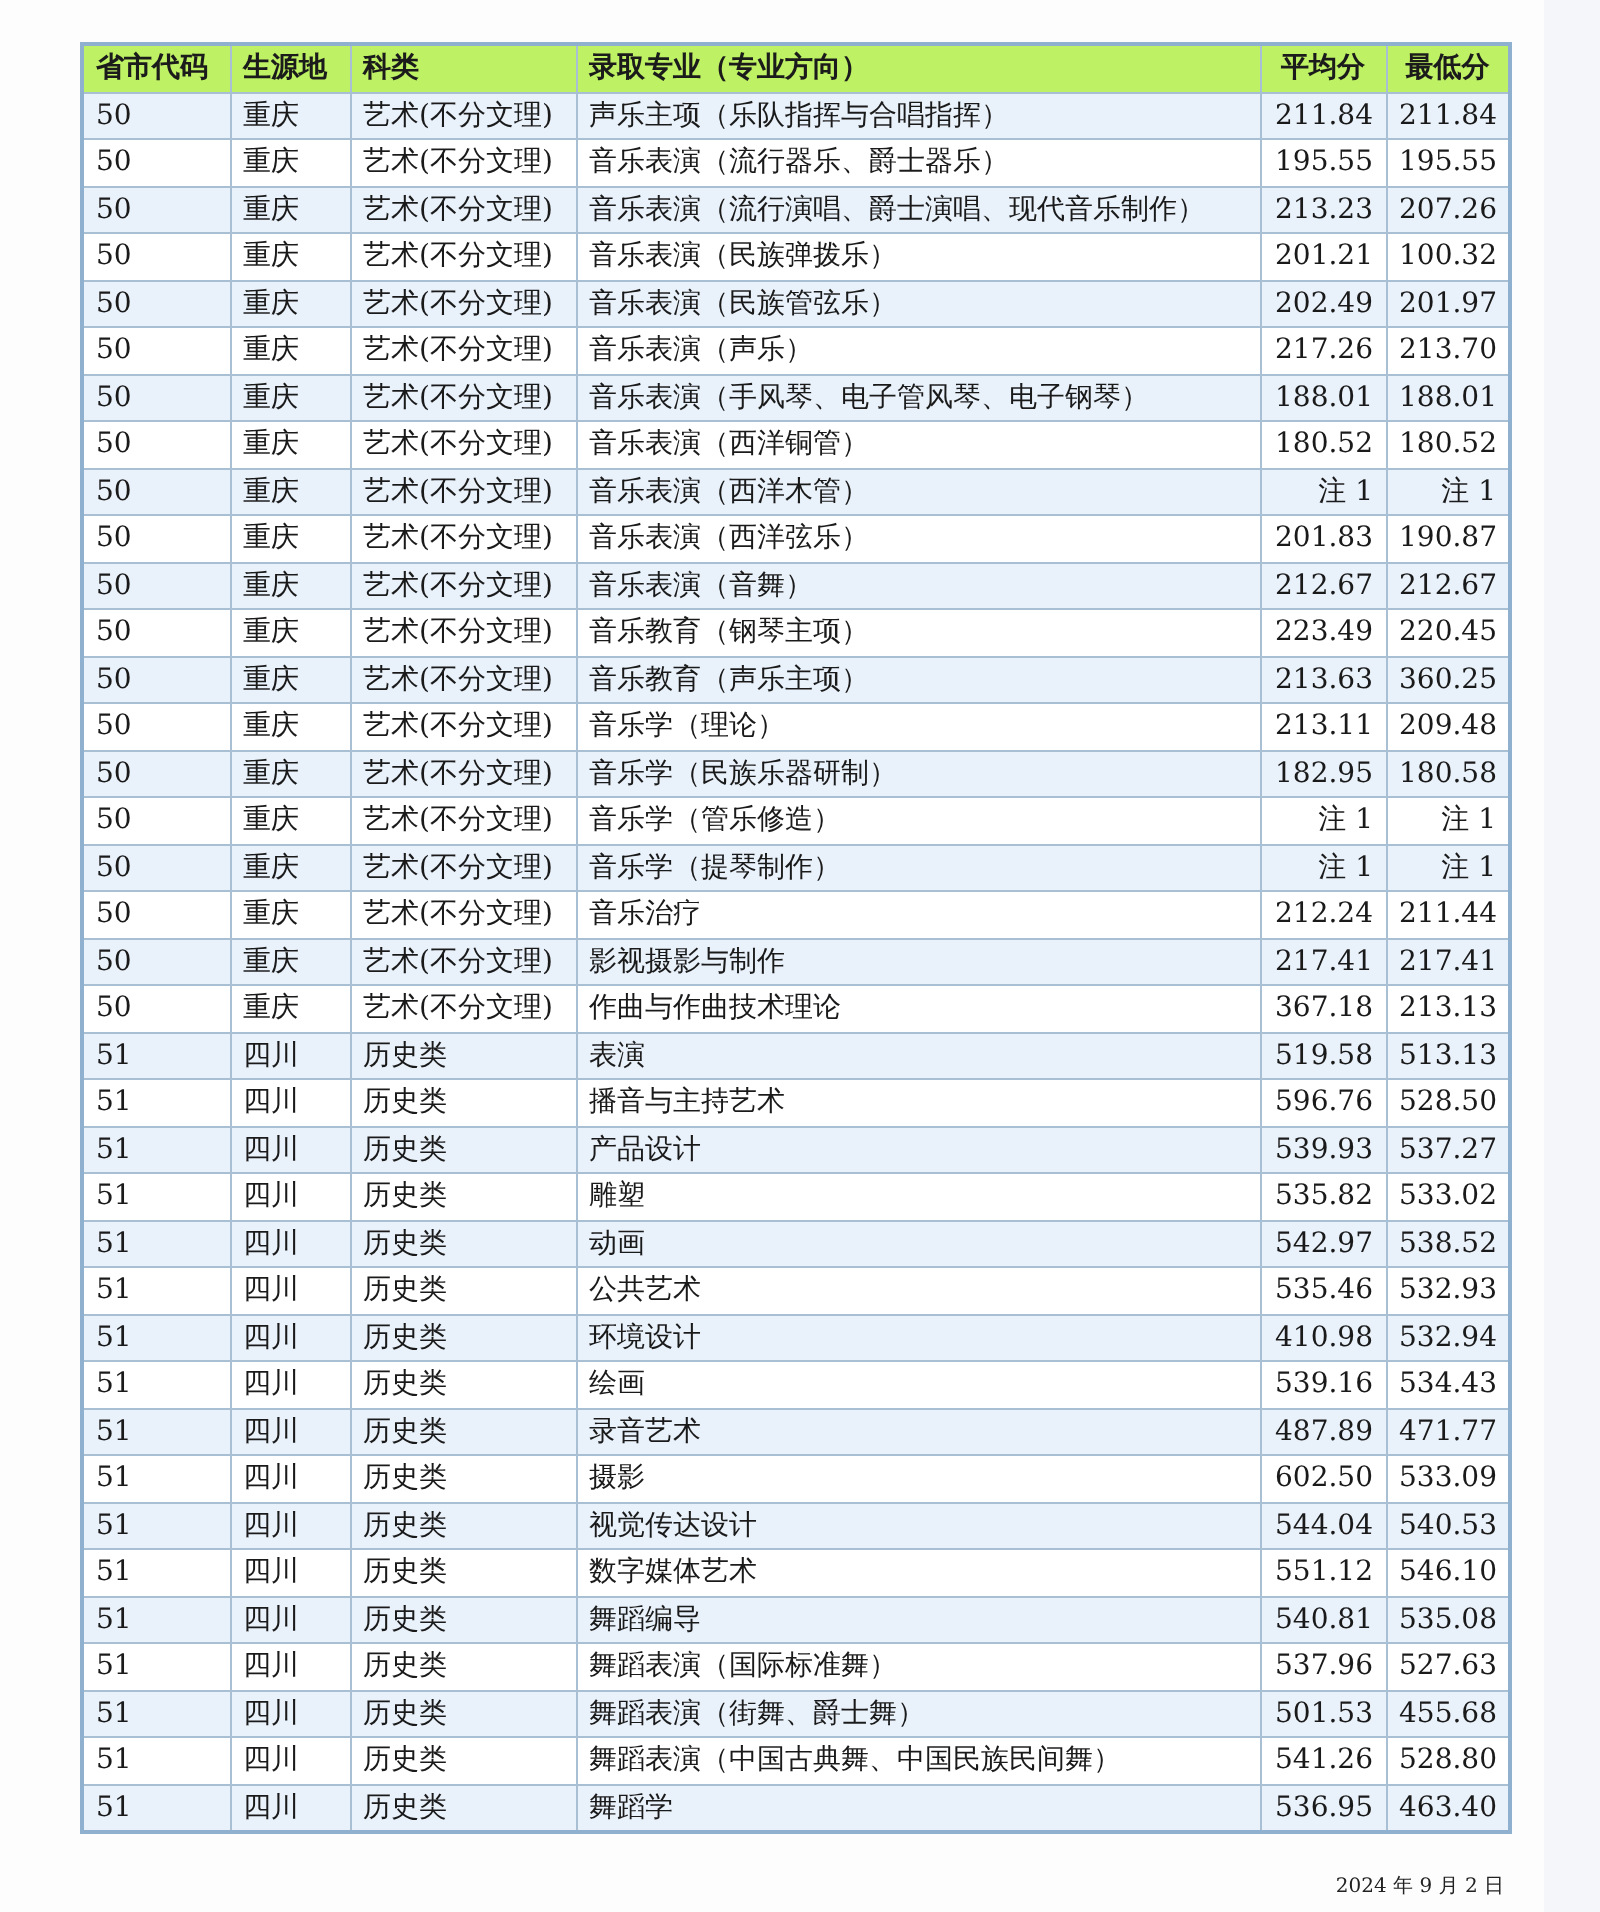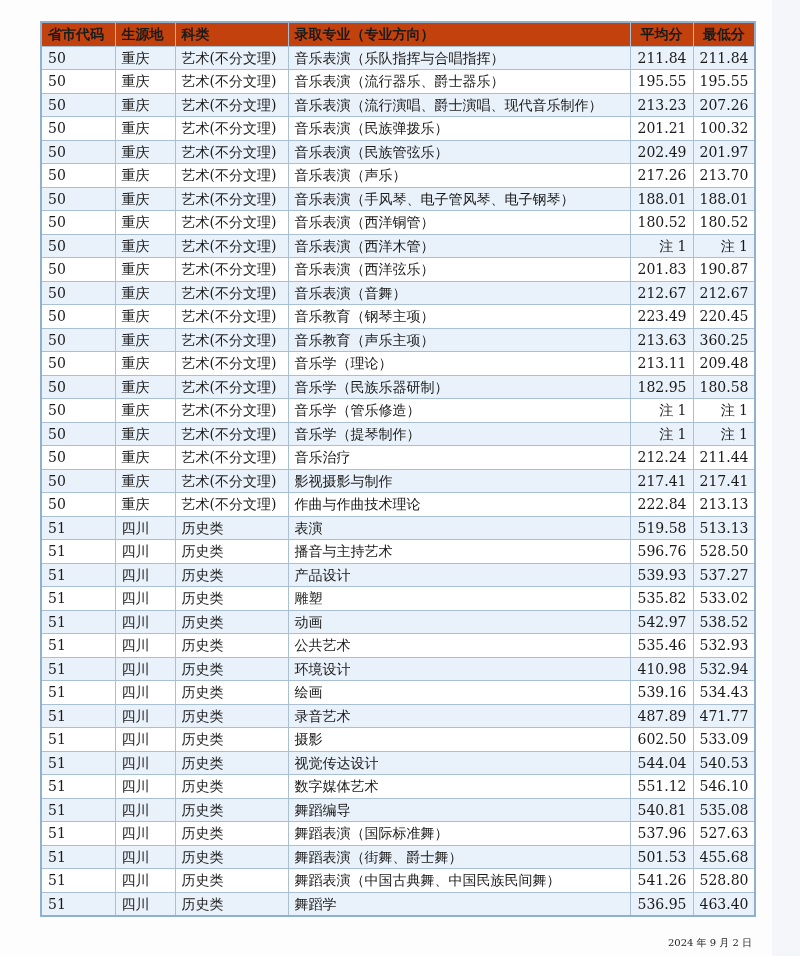--- a/index.html
+++ b/index.html
@@ -12,21 +12,21 @@
     position:absolute; left:40px; top:21px; width:716px;
     border-collapse:collapse; table-layout:fixed;
     border:2px solid #8fb0cf;
     font-size:14px;
   }
   table.data th, table.data td {
     border:1px solid #a9bfd3; height:22.5px; padding:0 6px; line-height:22px;
     white-space:nowrap; overflow:hidden;
   }
   table.data thead th {
-    background:#c2410c; font-weight:bold; text-align:left; font-family:"DejaVu Sans", "Liberation Sans", sans-serif; font-size:14px; color:#1b1b1b;
+    background:#bef264; font-weight:bold; text-align:left; font-family:"DejaVu Sans", "Liberation Sans", sans-serif; font-size:14px; color:#1b1b1b;
   }
   table.data thead th.num { text-align:center;margin-left:35px; }
   table.data tbody tr:nth-child(odd) td { background:#e9f1fa; }
   table.data tbody tr:nth-child(even) td { background:#ffffff; }
   td.num { text-align:right; padding-right:5px; }
   col.c1 { width:74px; } col.c2 { width:60px; } col.c3 { width:113px; }
   col.c4 { width:342px; } col.c5 { width:63px; } col.c6 { width:62px; }
   .footer-page {
     position:absolute; left:0; width:800px; top:928px; 
     font-size:11px; letter-spacing:1px; font-weight:bold; color:#222;
@@ -58,21 +58,21 @@
       <th>录取专业（专业方向）</th>
       <th class="num">平均分</th>
       <th class="num">最低分</th>
     </tr>
   </thead>
   <tbody id="tbody">
       <tr>
         <td>50</td>
         <td>重庆</td>
         <td>艺术(不分文理)</td>
-        <td>音乐表演（乐队指挥与合唱指挥）</td>
+        <td>声乐主项（乐队指挥与合唱指挥）</td>
         <td class="num">211.84</td>
         <td class="num">211.84</td>
       </tr>
       <tr>
         <td>50</td>
         <td>重庆</td>
         <td>艺术(不分文理)</td>
         <td>音乐表演（流行器乐、爵士器乐）</td>
         <td class="num">195.55</td>
         <td class="num">195.55</td>
@@ -211,21 +211,21 @@
         <td>艺术(不分文理)</td>
         <td>影视摄影与制作</td>
         <td class="num">217.41</td>
         <td class="num">217.41</td>
       </tr>
       <tr>
         <td>50</td>
         <td>重庆</td>
         <td>艺术(不分文理)</td>
         <td>作曲与作曲技术理论</td>
-        <td class="num">222.84</td>
+        <td class="num">367.18</td>
         <td class="num">213.13</td>
       </tr>
       <tr>
         <td>51</td>
         <td>四川</td>
         <td>历史类</td>
         <td>表演</td>
         <td class="num">519.58</td>
         <td class="num">513.13</td>
       </tr>

